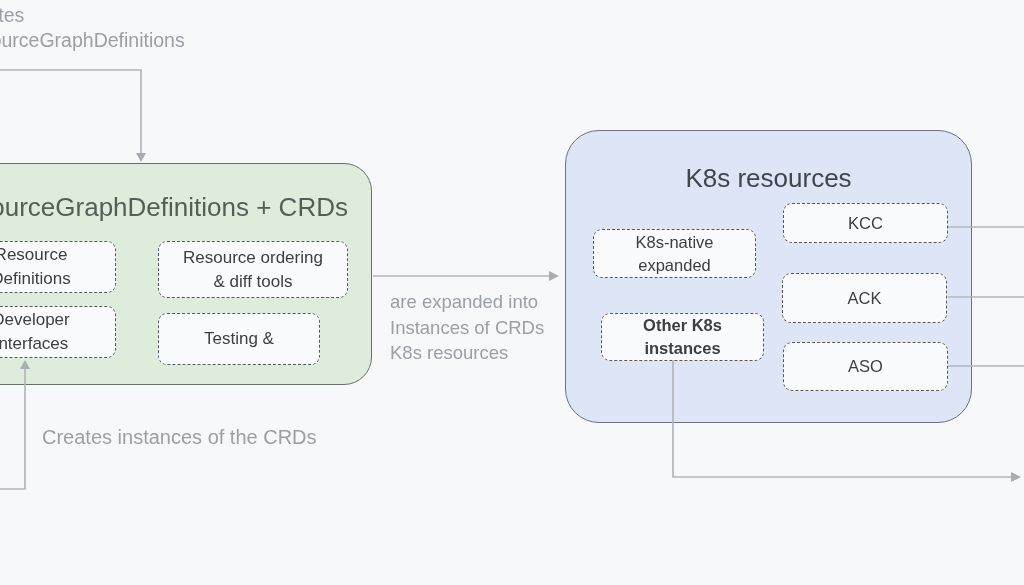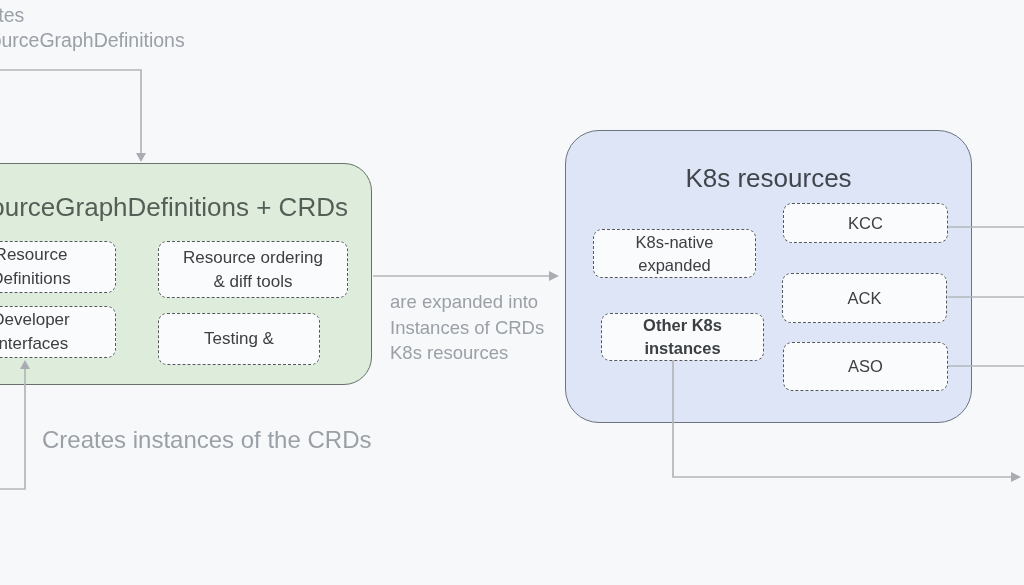--- a/index.html
+++ b/index.html
@@ -42,21 +42,21 @@
     <div>Creates</div>
     <div>ResourceGraphDefinitions</div>
   </div>
 
   <div class="annot" style="left:390px;top:289px;font-size:18.5px;line-height:25.5px;">
     <div>are expanded into</div>
     <div>Instances of CRDs</div>
     <div>K8s resources</div>
   </div>
 
-  <div class="annot" style="left:42px;top:426px;font-size:24px;">Creates instances of the CRDs</div>
+  <div class="annot" style="left:42px;top:426px;font-size:20px;">Creates instances of the CRDs</div>
 
   <div class="bigbox greenbox">
     <div class="bigtitle">ResourceGraphDefinitions + CRDs</div>
 
     <div class="dashed" style="left:25px;top:77px;width:170px;height:52px;">
       <span>Resource</span>
       <span>Definitions</span>
     </div>
 
     <div class="dashed" style="left:237px;top:77px;width:190px;height:57px;">

